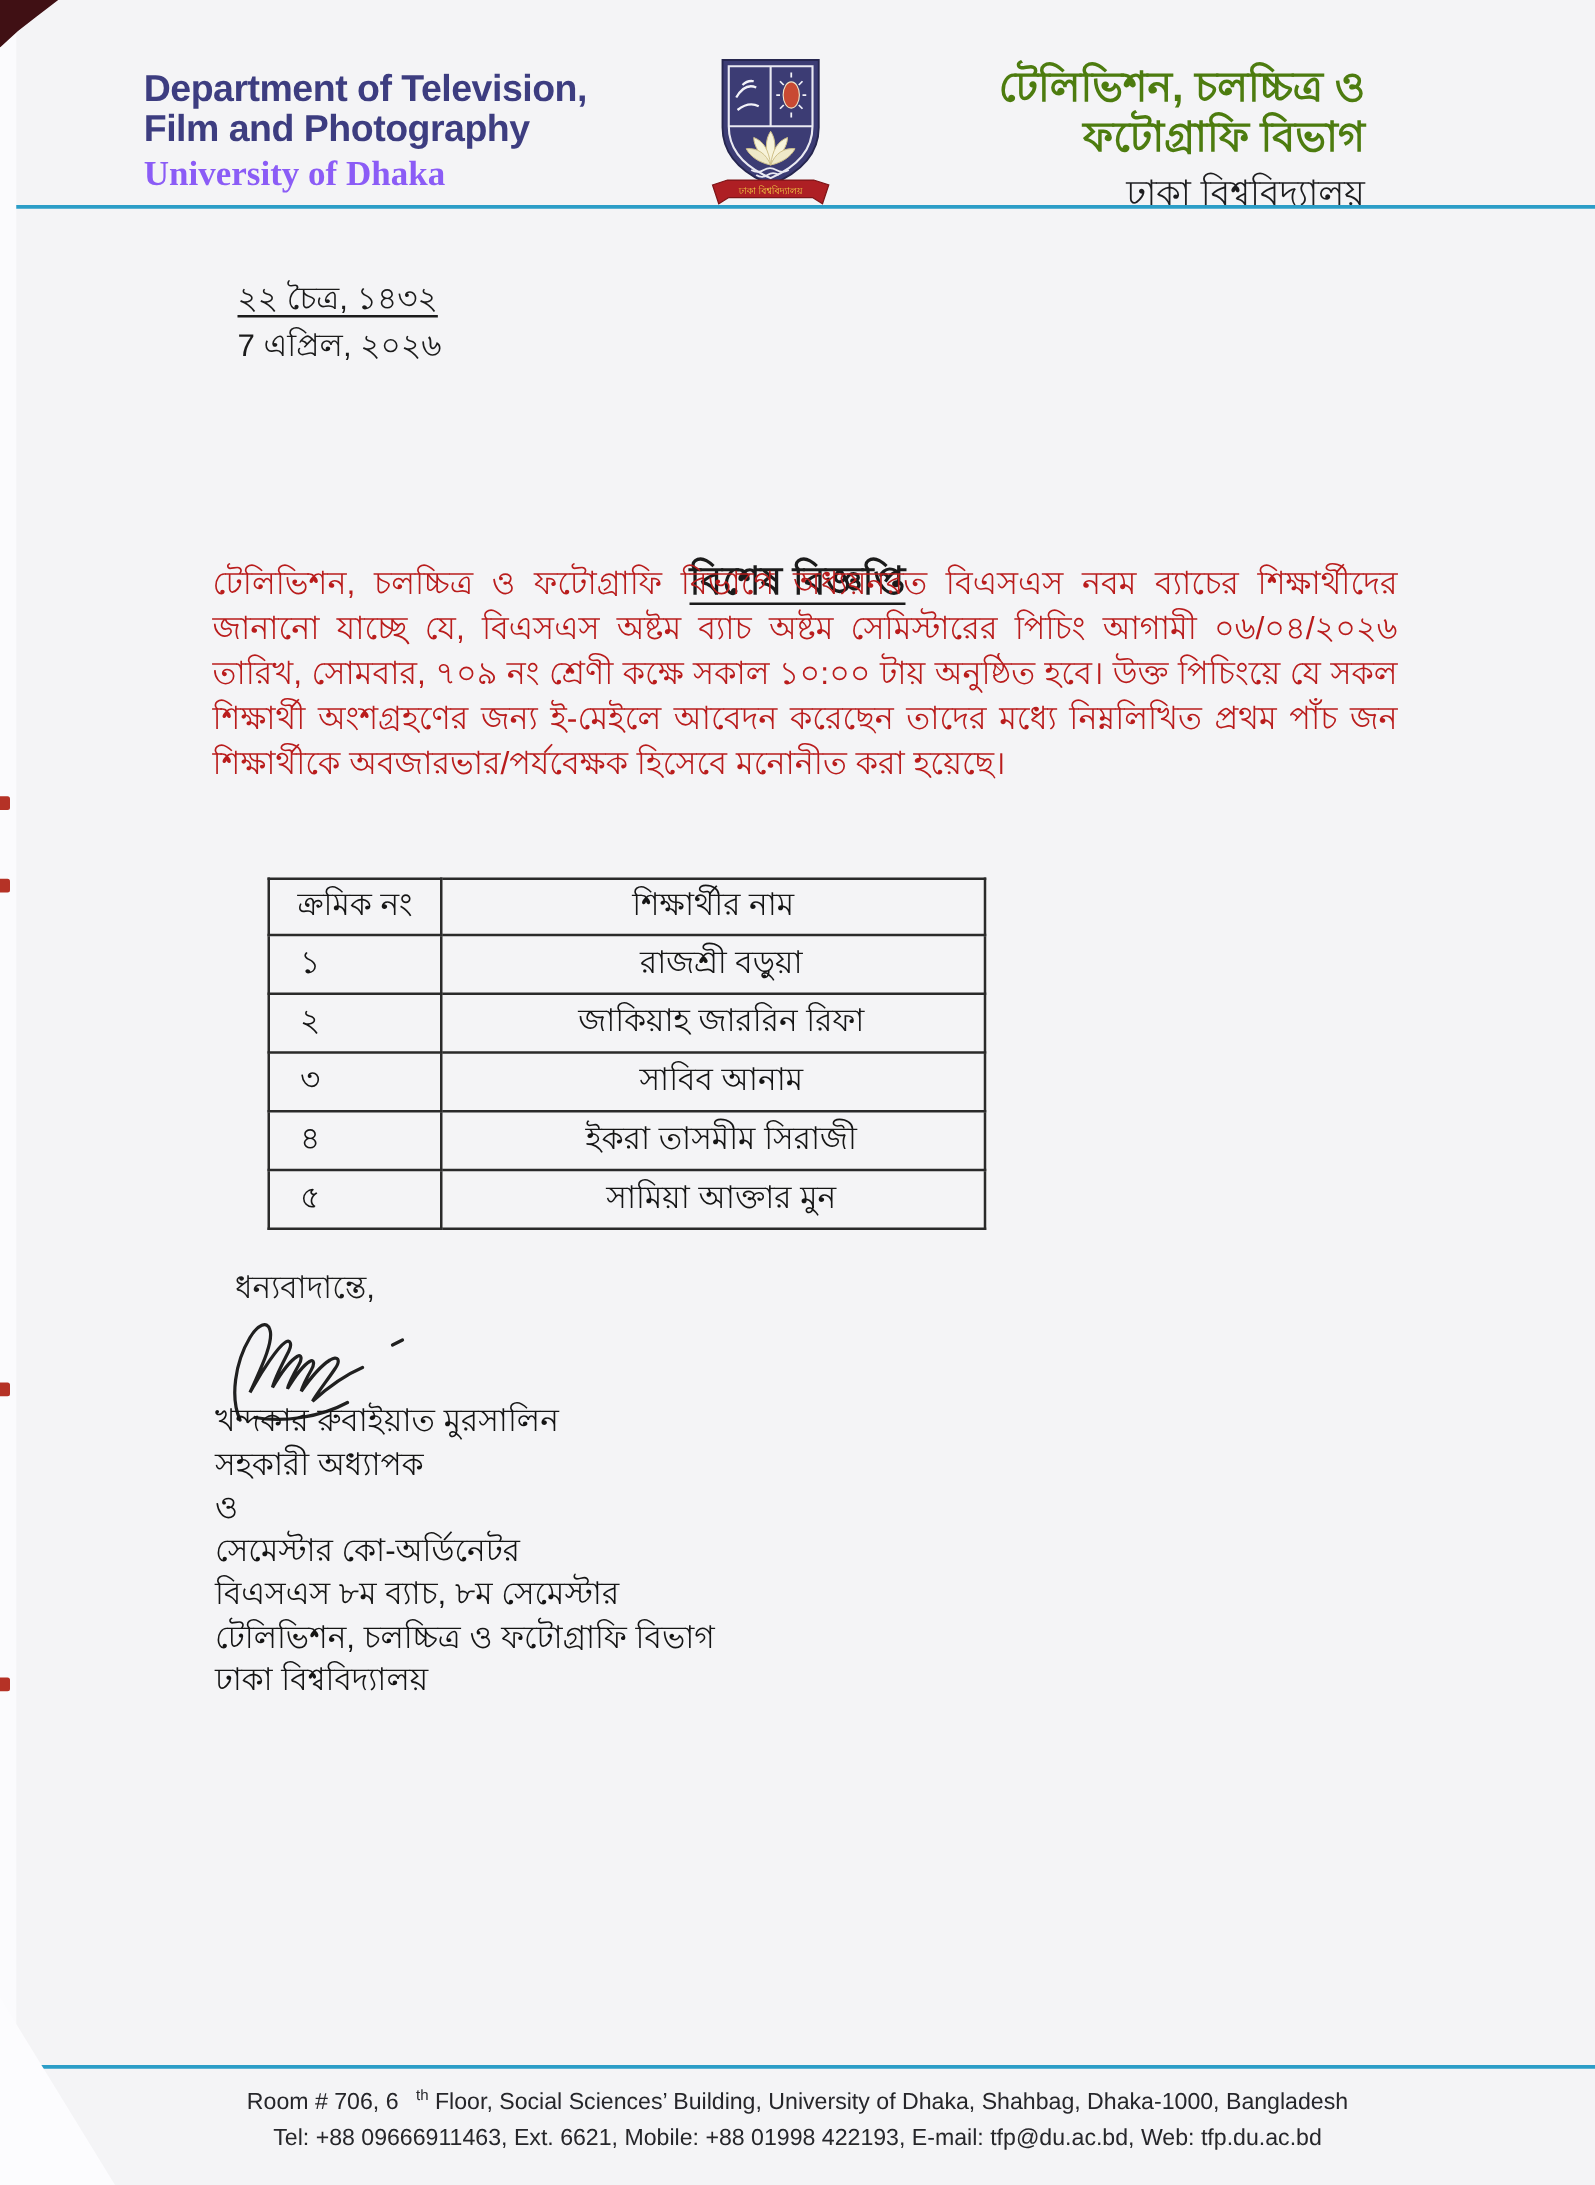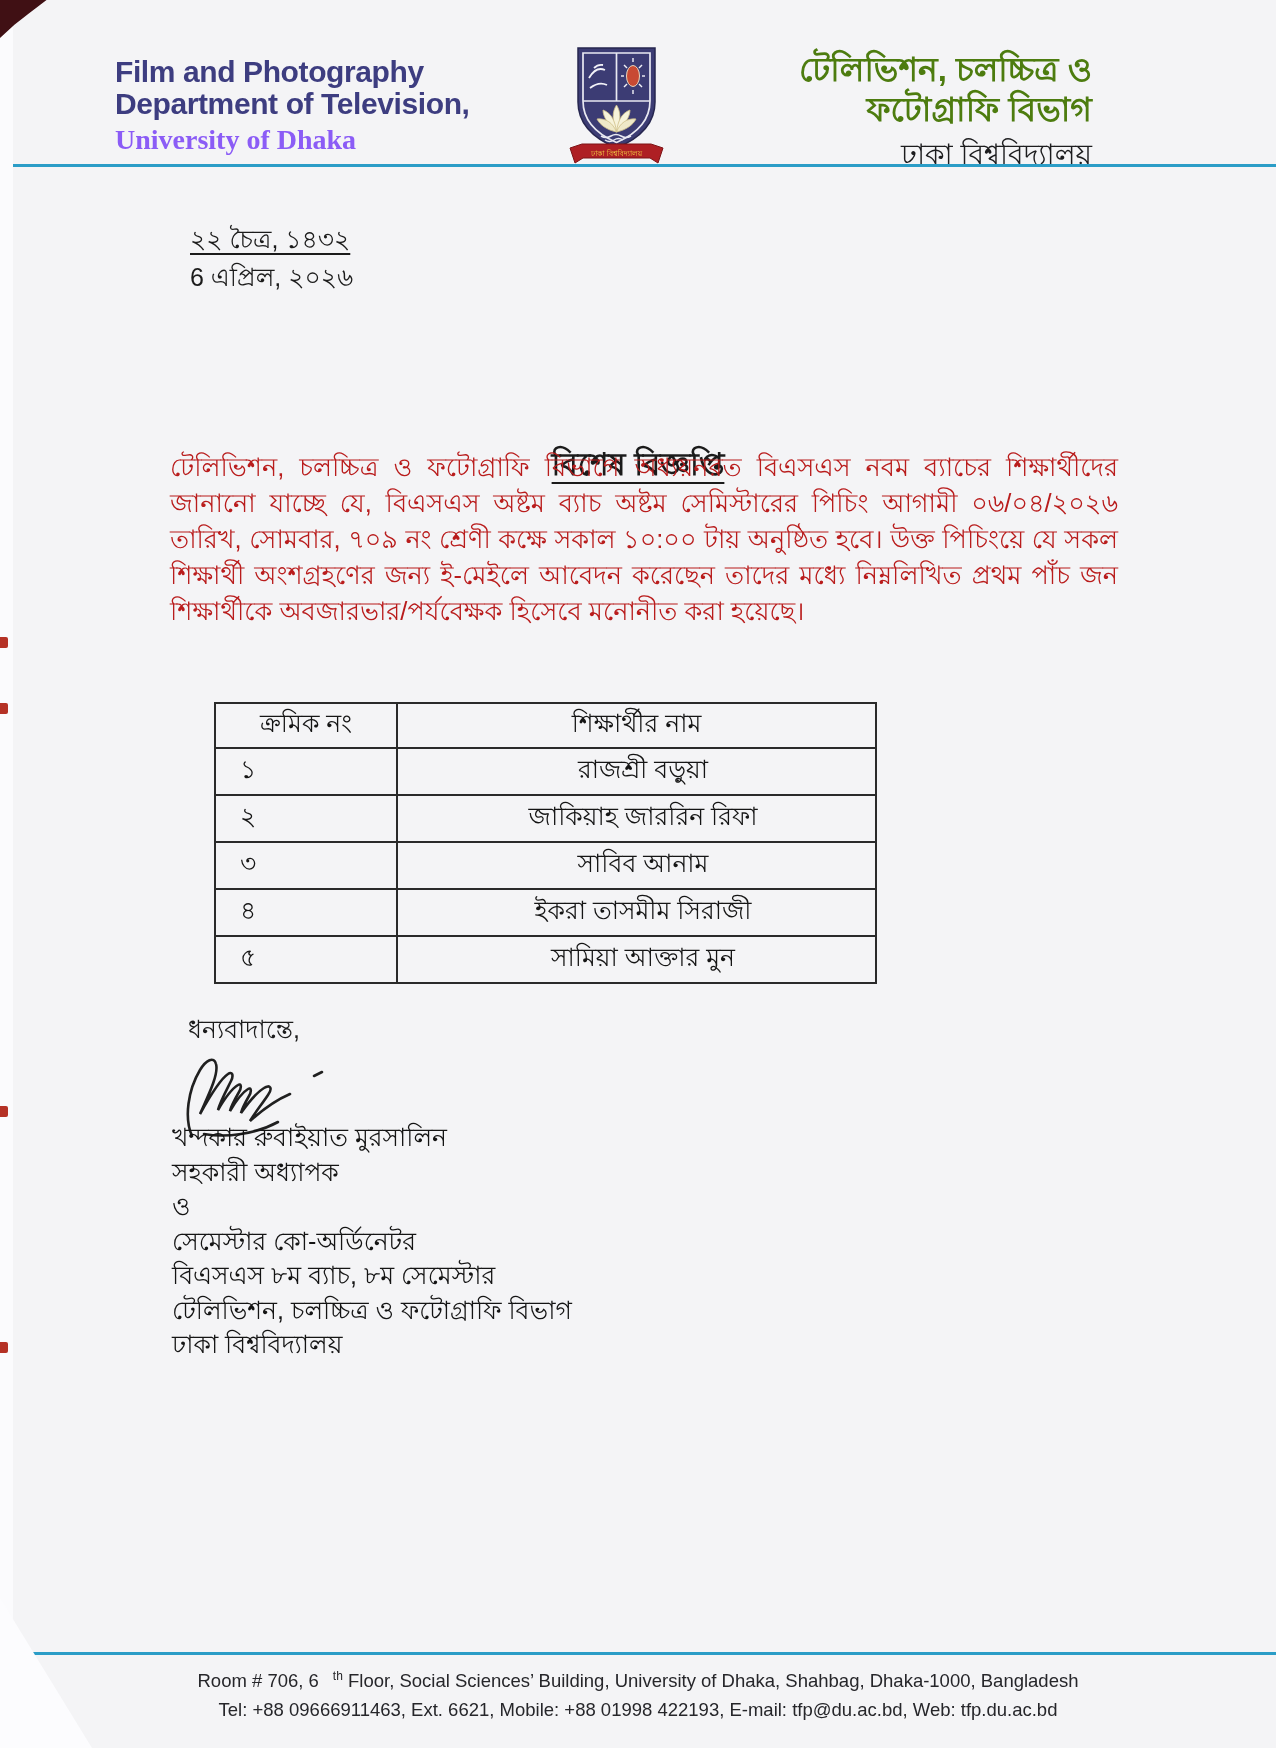--- a/index.html
+++ b/index.html
@@ -38,21 +38,21 @@
     font-size:31px; font-weight:700;margin-top:40px; }
   .notice-title span { text-decoration:underline; text-underline-offset:7px;
     text-decoration-thickness:2px; }
   
   .notice-body { position:absolute; left:170px; top:449px; width:948px;
     font-size:25.5px; line-height:36px; text-align:justify; color:#b91c1c; }
   
   .students-table { position:absolute; left:214px; top:702px; border-collapse:collapse;
     font-size:25px; color:#151515; }
   .students-table th, .students-table td { border:2px solid #2a2a2a; font-weight:400; }
-  .students-table th { height:36px; text-align:center; padding:0 26px; }
+  .students-table th { height:36px; text-align:center; padding:0 4px; }
   .col-sl { width:128px; }
   .col-name { width:425px; }
   .students-table td { height:33px; }
   .cell-sl { padding-left:24px; text-align:left; }
   .cell-name { padding-left:14px; text-align:center; }
   
   .closing { position:absolute; left:188px; top:1010px; font-size:25px; }
   .signature-svg { position:absolute; left:178px; top:1050px; }
   .signer { position:absolute; left:172px; top:1120px; font-size:25px;
     line-height:34.5px; color:#141414; }
@@ -70,22 +70,22 @@
 
   <div class="scan-edge-left"></div>
   <div class="corner-blob"></div>
   <div class="edge-mark" style="top:637px;"></div>
   <div class="edge-mark" style="top:703px;"></div>
   <div class="edge-mark" style="top:1106px;"></div>
   <div class="edge-mark" style="top:1342px;"></div>
   <div class="bottom-wedge"></div>
 
   <div class="hdr-left">
+    <div class="dept-en">Department of Television,</div>
     <div class="dept-en">Film and Photography</div>
-    <div class="dept-en">Department of Television,</div>
     <div class="univ-en">University of Dhaka</div>
   </div>
 
   <svg class="logo" viewBox="0 0 107 124">
     <path d="M15 4 H92 V58 Q92 88 53.5 104 Q15 88 15 58 Z" fill="#3c3c74" stroke="#26264f" stroke-width="1.5"></path>
     <path d="M20 9 H87 V57 Q87 84 53.5 98.5 Q20 84 20 57 Z" fill="none" stroke="#e9e9f2" stroke-width="1.7"></path>
     <line x1="53.5" y1="9" x2="53.5" y2="57" stroke="#e9e9f2" stroke-width="1.7"></line>
     <line x1="20" y1="57" x2="87" y2="57" stroke="#e9e9f2" stroke-width="1.7"></line>
     <g stroke="#f2f2f8" stroke-width="1.8" fill="none">
       <path d="M26 34 q7 -12 16 -8"></path>
@@ -123,21 +123,21 @@
   <div class="hdr-right">
     <div class="dept-bn">টেলিভিশন, চলচ্চিত্র ও</div>
     <div class="dept-bn">ফটোগ্রাফি বিভাগ</div>
     <div class="univ-bn">ঢাকা বিশ্ববিদ্যালয়</div>
   </div>
 
   <div class="hdr-rule"></div>
 
   <div class="date-block">
     <div><span class="date-bangla">২২ চৈত্র, ১৪৩২</span></div>
-    <div>6 এপ্রিল, ২০২৬</div>
+    <div>7 এপ্রিল, ২০২৬</div>
   </div>
 
   <div class="notice-title">
     <span>বিশেষ বিজ্ঞপ্তি</span>
   </div>
 
   <div class="notice-body">টেলিভিশন, চলচ্চিত্র ও ফটোগ্রাফি বিভাগে অধ্যয়নরত বিএসএস নবম ব্যাচের শিক্ষার্থীদের জানানো যাচ্ছে যে, বিএসএস অষ্টম ব্যাচ অষ্টম সেমিস্টারের পিচিং আগামী ০৬/০৪/২০২৬ তারিখ, সোমবার, ৭০৯ নং শ্রেণী কক্ষে সকাল ১০:০০ টায় অনুষ্ঠিত হবে। উক্ত পিচিংয়ে যে সকল শিক্ষার্থী অংশগ্রহণের জন্য ই-মেইলে আবেদন করেছেন তাদের মধ্যে নিম্নলিখিত প্রথম পাঁচ জন শিক্ষার্থীকে অবজারভার/পর্যবেক্ষক হিসেবে মনোনীত করা হয়েছে।</div>
 
   <table class="students-table">
     <thead>

